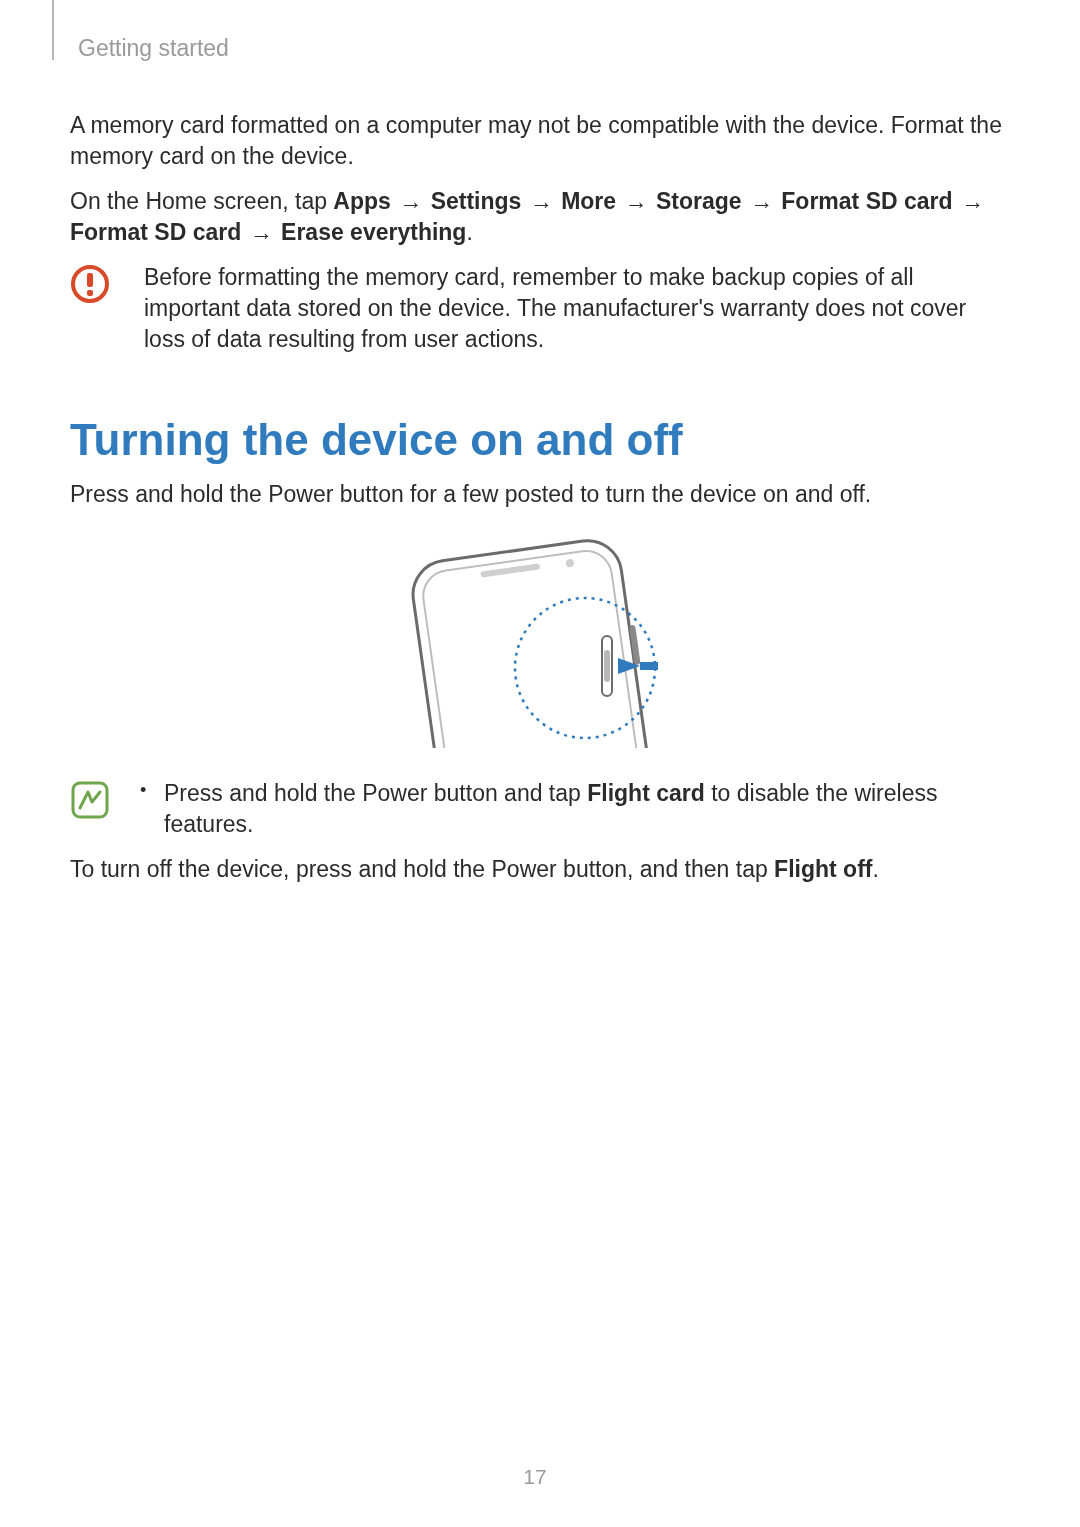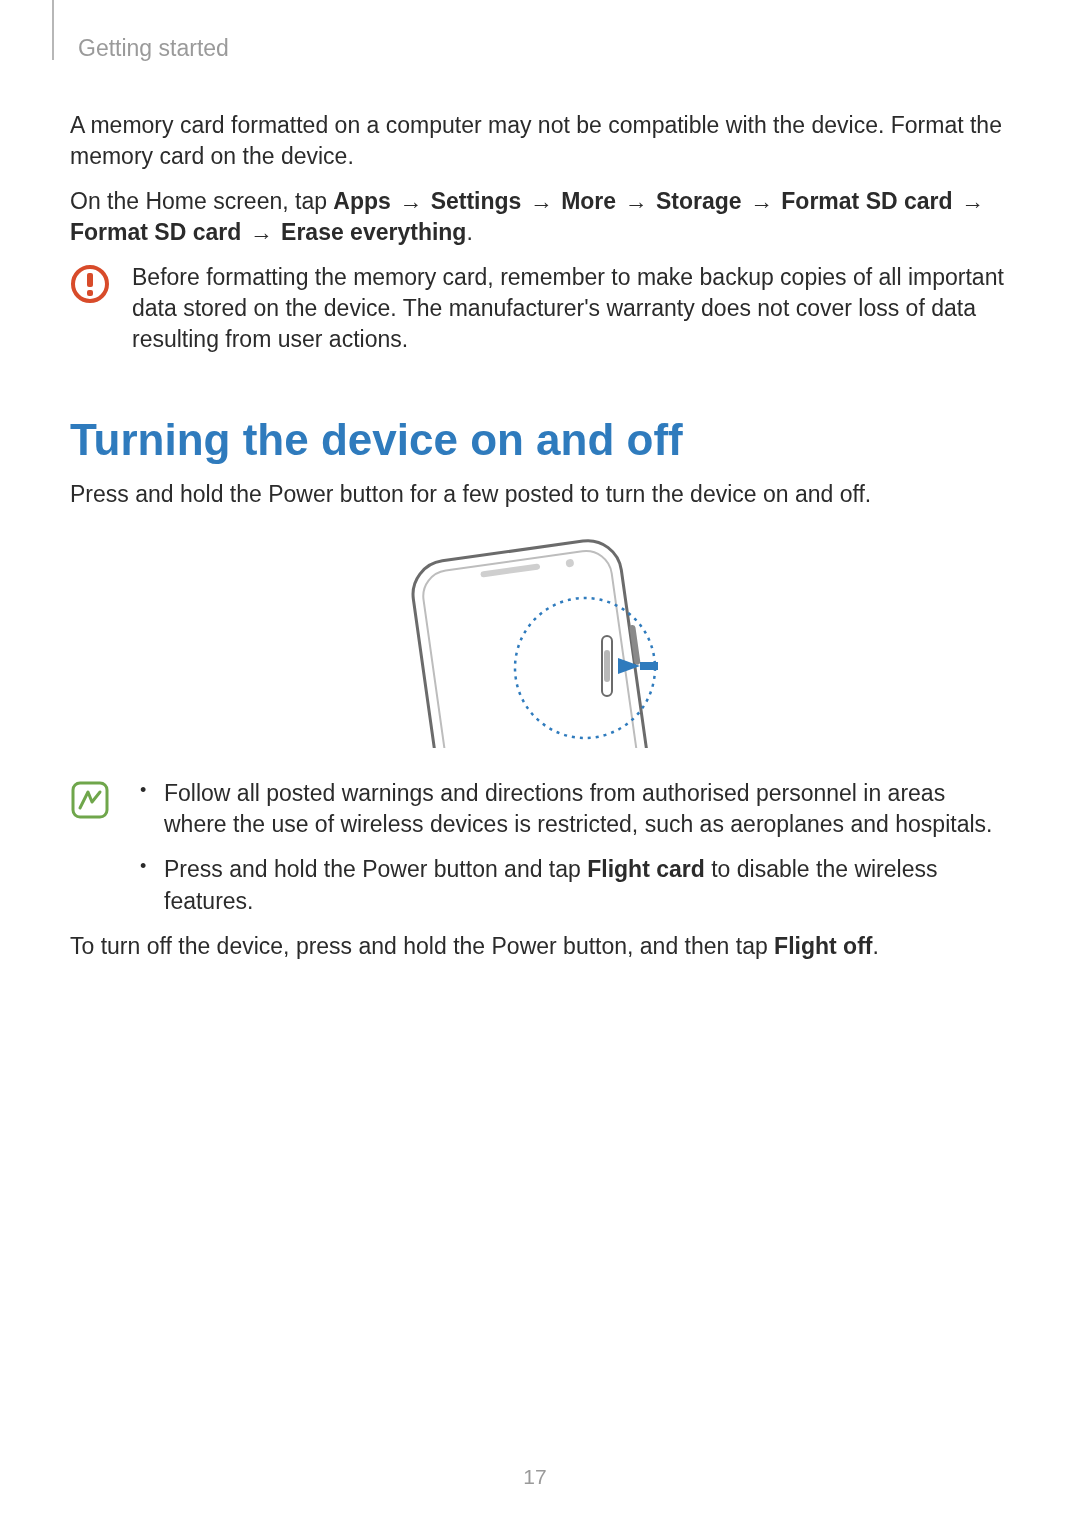--- a/index.html
+++ b/index.html
@@ -47,21 +47,21 @@
     line-height: 1.35;
     margin: 0 0 14px 0;
     color: #2b2b2b;
   }
   .bold { font-weight: 700; }
   .arrow { padding: 0 2px; }
   .callout {
     display: flex;
     align-items: flex-start;
     margin-top: 6px;
-    gap: 22px;
+    gap: 34px;
   }
   .callout-text {
     font-size: 23px;
     line-height: 1.35;
     color: #2b2b2b;
     flex: 1;
   }
   .callout-icon {
     flex: 0 0 auto;
     width: 40px;
@@ -185,21 +185,20 @@
   </div>
 
   <div class="note-block">
     <div class="note-icon">
       <svg viewBox="0 0 40 40" width="40" height="40">
         <rect x="3" y="3" width="34" height="34" rx="7" fill="none" stroke="#6fa64b" stroke-width="3"></rect>
         <path d="M10 28 L18 12 L22 22 L30 12" fill="none" stroke="#6fa64b" stroke-width="3" stroke-linejoin="round" stroke-linecap="round"></path>
       </svg>
     </div>
     <ul class="note-list">
-      <li>Follow all posted warnings and directions from authorised personnel in areas where the use of wireless devices is restricted, such as aeroplanes and hospitals.</li>
       <li>
         <span>Press and hold the Power button and tap </span><span class="bold">Flight card</span><span> to disable the wireless features.</span>
       </li>
     </ul>
   </div>
 
   <p class="body">
     <span>To turn off the device, press and hold the Power button, and then tap </span><span class="bold">Flight off</span><span>.</span>
   </p>
 

